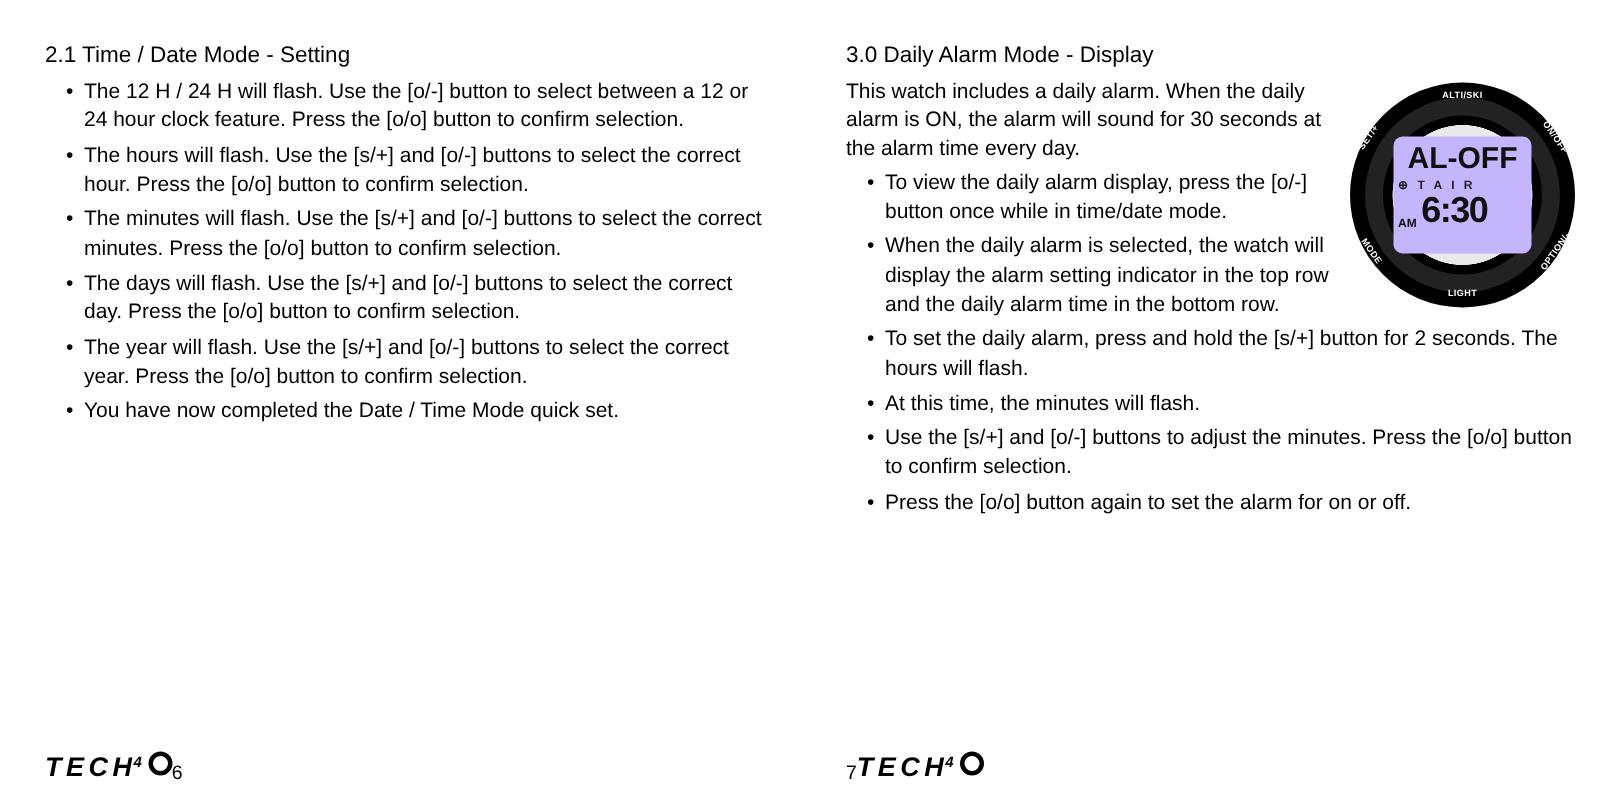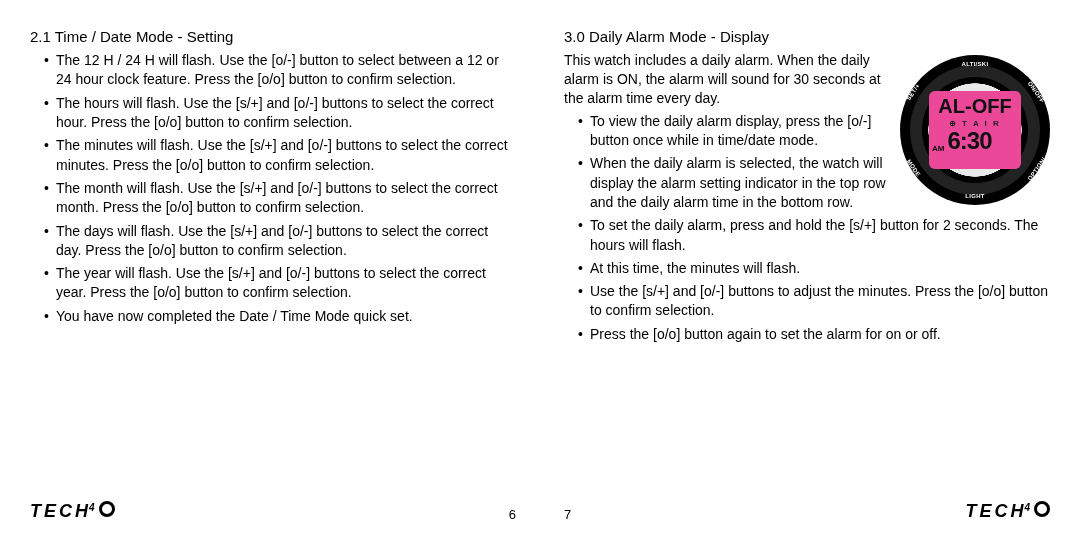--- a/index.html
+++ b/index.html
@@ -6,38 +6,38 @@
   html, body { width: 1080px; height: 540px; font-family: Arial, Helvetica, sans-serif; background: #fff; color: #000; }
   .spread { display: flex; width: 100%; height: 100%; }
   .page { width: 50%; height: 100%; padding: 28px 30px 18px 30px; display: flex; flex-direction: column; position: relative; }
   .page-left { padding-right: 24px; }
   .page-right { padding-left: 24px; }
   h2 { font-size: 15px; font-weight: normal; margin-bottom: 6px; }
   p.intro { font-size: 14px; line-height: 1.35; margin-bottom: 4px; }
   ul { list-style: none; padding-left: 14px; }
   ul li { font-size: 14px; line-height: 1.38; margin-bottom: 4px; position: relative; padding-left: 12px; }
   ul li::before { content: "•"; position: absolute; left: 0; top: 0; }
-  .footer { margin-top: auto; display: flex; align-items: flex-end; justify-content: space-between; height: 28px; }
+  .footer { margin-top: auto; display: flex; align-items: flex-end; height: 28px; }
   .pagenum { font-size: 13px; }
   .brand { display: flex; align-items: baseline; letter-spacing: 3px; font-weight: 900; font-style: italic; font-size: 18px; }
   .brand .o { display: inline-block; width: 16px; height: 16px; border: 3px solid #000; border-radius: 50%; margin-left: 2px; position: relative; top: 0; }
   .brand sup { font-size: 10px; font-style: italic; margin-left: -2px; margin-right: 2px; position: relative; top: -6px; letter-spacing: 0; }
   .brand .pre { font-family: Arial, sans-serif; }
   .right-top { display: flex; gap: 10px; }
   .right-text { flex: 1; }
   .continues { font-style: italic; font-size: 11px; text-align: right; margin-top: 2px; margin-bottom: 2px; }
 
   
   .watch { width: 150px; height: 150px; position: relative; flex-shrink: 0; margin-top: 4px; }
   .bezel { position: absolute; inset: 0; border-radius: 50%; background: #000; }
   .bezel::after { content: ""; position: absolute; inset: 10px; border-radius: 50%; background: #222; }
   .dial { position: absolute; inset: 22px; border-radius: 50%; background: radial-gradient(circle at 50% 50%, #e9e9e9 0 62%, #000 62.5%); }
-  .screen { position: absolute; left: 50%; top: 36px; transform: translateX(-50%); width: 92px; height: 78px; background: #ec4899; border-radius: 6px; display: flex; flex-direction: column; padding: 4px 3px; }
+  .screen { position: absolute; left: 50%; top: 36px; transform: translateX(-50%); width: 92px; height: 78px; background: #c4b5fd; border-radius: 6px; display: flex; flex-direction: column; padding: 4px 3px; }
   .row1 { font-family: "Arial Black", Arial, sans-serif; font-weight: 900; font-size: 20px; letter-spacing: 0px; text-align: center; color: #111; }
-  .row2 { font-size: 8px; letter-spacing: 2px; text-align: center; color: #222; font-weight: bold; margin-top: 1px; }
+  .row2 { font-size: 8px; letter-spacing: 2px; text-align: left; color: #222; font-weight: bold; margin-top: 1px; }
   .row3 { display: flex; align-items: flex-end; justify-content: flex-start; gap: 3px; margin-top: 1px; }
   .ampm { font-size: 8px; font-weight: bold; color: #111; }
   .time { font-family: "Arial Black", Arial, sans-serif; font-weight: 900; font-size: 24px; letter-spacing: -1px; color: #111; line-height: 1; }
   .bezel-label { position: absolute; color: #fff; font-size: 6px; font-weight: bold; letter-spacing: 0.3px; }
   .bl-top { top: 6px; left: 50%; transform: translateX(-50%); }
   .bl-bot { bottom: 6px; left: 50%; transform: translateX(-50%); }
   .bl-l1 { top: 34px; left: 4px; transform: rotate(-55deg); }
   .bl-l2 { bottom: 34px; left: 4px; transform: rotate(55deg); }
   .bl-r1 { top: 34px; right: 2px; transform: rotate(55deg); }
   .bl-r2 { bottom: 34px; right: -2px; transform: rotate(-55deg); }
@@ -48,21 +48,20 @@
 <body>
 
 <div class="spread">
 
   <div class="page page-left">
     <h2>2.1 Time / Date Mode - Setting</h2>
     <ul>
       <li>The 12 H / 24 H will flash. Use the [o/-] button to select between a 12 or 24 hour clock feature. Press the [o/o] button to confirm selection.</li>
       <li>The hours will flash. Use the [s/+] and [o/-] buttons to select the correct hour. Press the [o/o] button to confirm selection.</li>
       <li>The minutes will flash. Use the [s/+] and [o/-] buttons to select the correct minutes. Press the [o/o] button to confirm selection.</li>
-      <li>The month will flash. Use the [s/+] and [o/-] buttons to select the correct month. Press the [o/o] button to confirm selection.</li>
       <li>The days will flash. Use the [s/+] and [o/-] buttons to select the correct day. Press the [o/o] button to confirm selection.</li>
       <li>The year will flash. Use the [s/+] and [o/-] buttons to select the correct year. Press the [o/o] button to confirm selection.</li>
       <li>You have now completed the Date / Time Mode quick set.</li>
     </ul>
     <div class="footer">
       <div class="brand">
         <span class="pre">TECH</span>
           <sup>4</sup>
           <span class="o"></span>
       </div>

